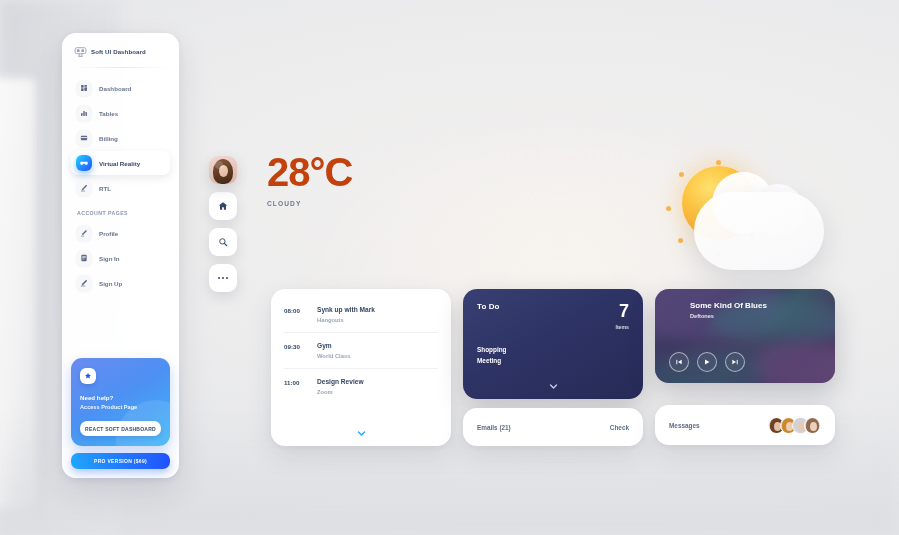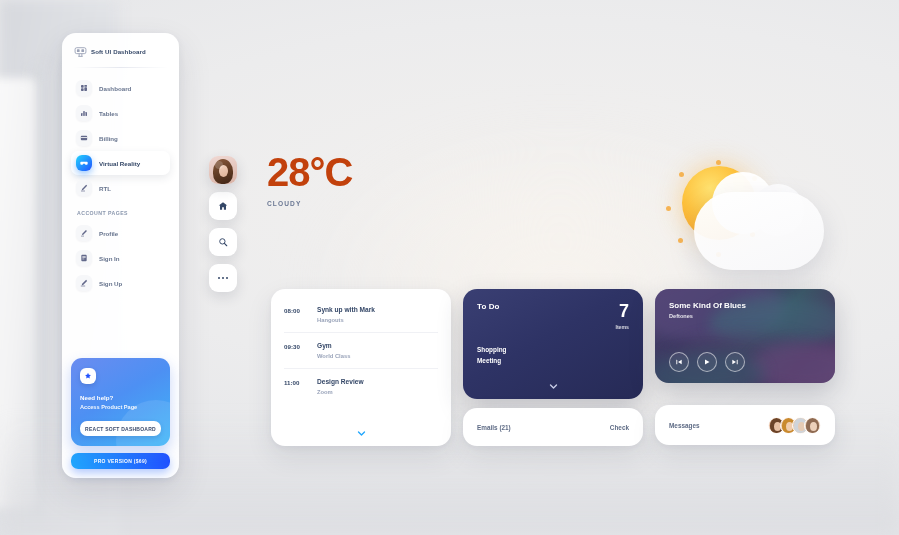--- a/index.html
+++ b/index.html
@@ -209,20 +209,21 @@
     display: flex; align-items: center; justify-content: space-between; padding: 0 14px;
   }
   .mini-label { font-size: 6.4px; font-weight: 600; color: #5e6b85; }
   .mini-action { font-size: 6.4px; font-weight: 600; color: #5e6b85; cursor: pointer; }
 
   #music {
     position: absolute; left: 655px; top: 289px; width: 180px; height: 94px;
     border-radius: 14px; overflow: hidden; color: #fff;
     box-shadow: 0 10px 26px rgba(40,45,70,.22);
     background: linear-gradient(135deg, #4a3f6b 0%, #3d3a63 30%, #3b5566 55%, #4a3560 80%, #55406c 100%);
+    padding-left: 21px;
   }
   .wave { position: absolute; border-radius: 50%; filter: blur(7px); opacity: .55; }
   .mus-inner { position: relative; z-index: 2; padding: 12px 14px 0 14px; }
   .mus-title { font-size: 8px; font-weight: 700; }
   .mus-artist { font-size: 5.6px; font-weight: 700; color: rgba(255,255,255,.85); margin-top: 3px; }
   .controls { position: absolute; left: 14px; bottom: 11px; display: flex; gap: 8px; z-index: 2; }
   .ctrl {
     width: 20px; height: 20px; border-radius: 50%; border: 1px solid rgba(255,255,255,.55);
     display: flex; align-items: center; justify-content: center; cursor: pointer;
     background: rgba(255,255,255,.05);

